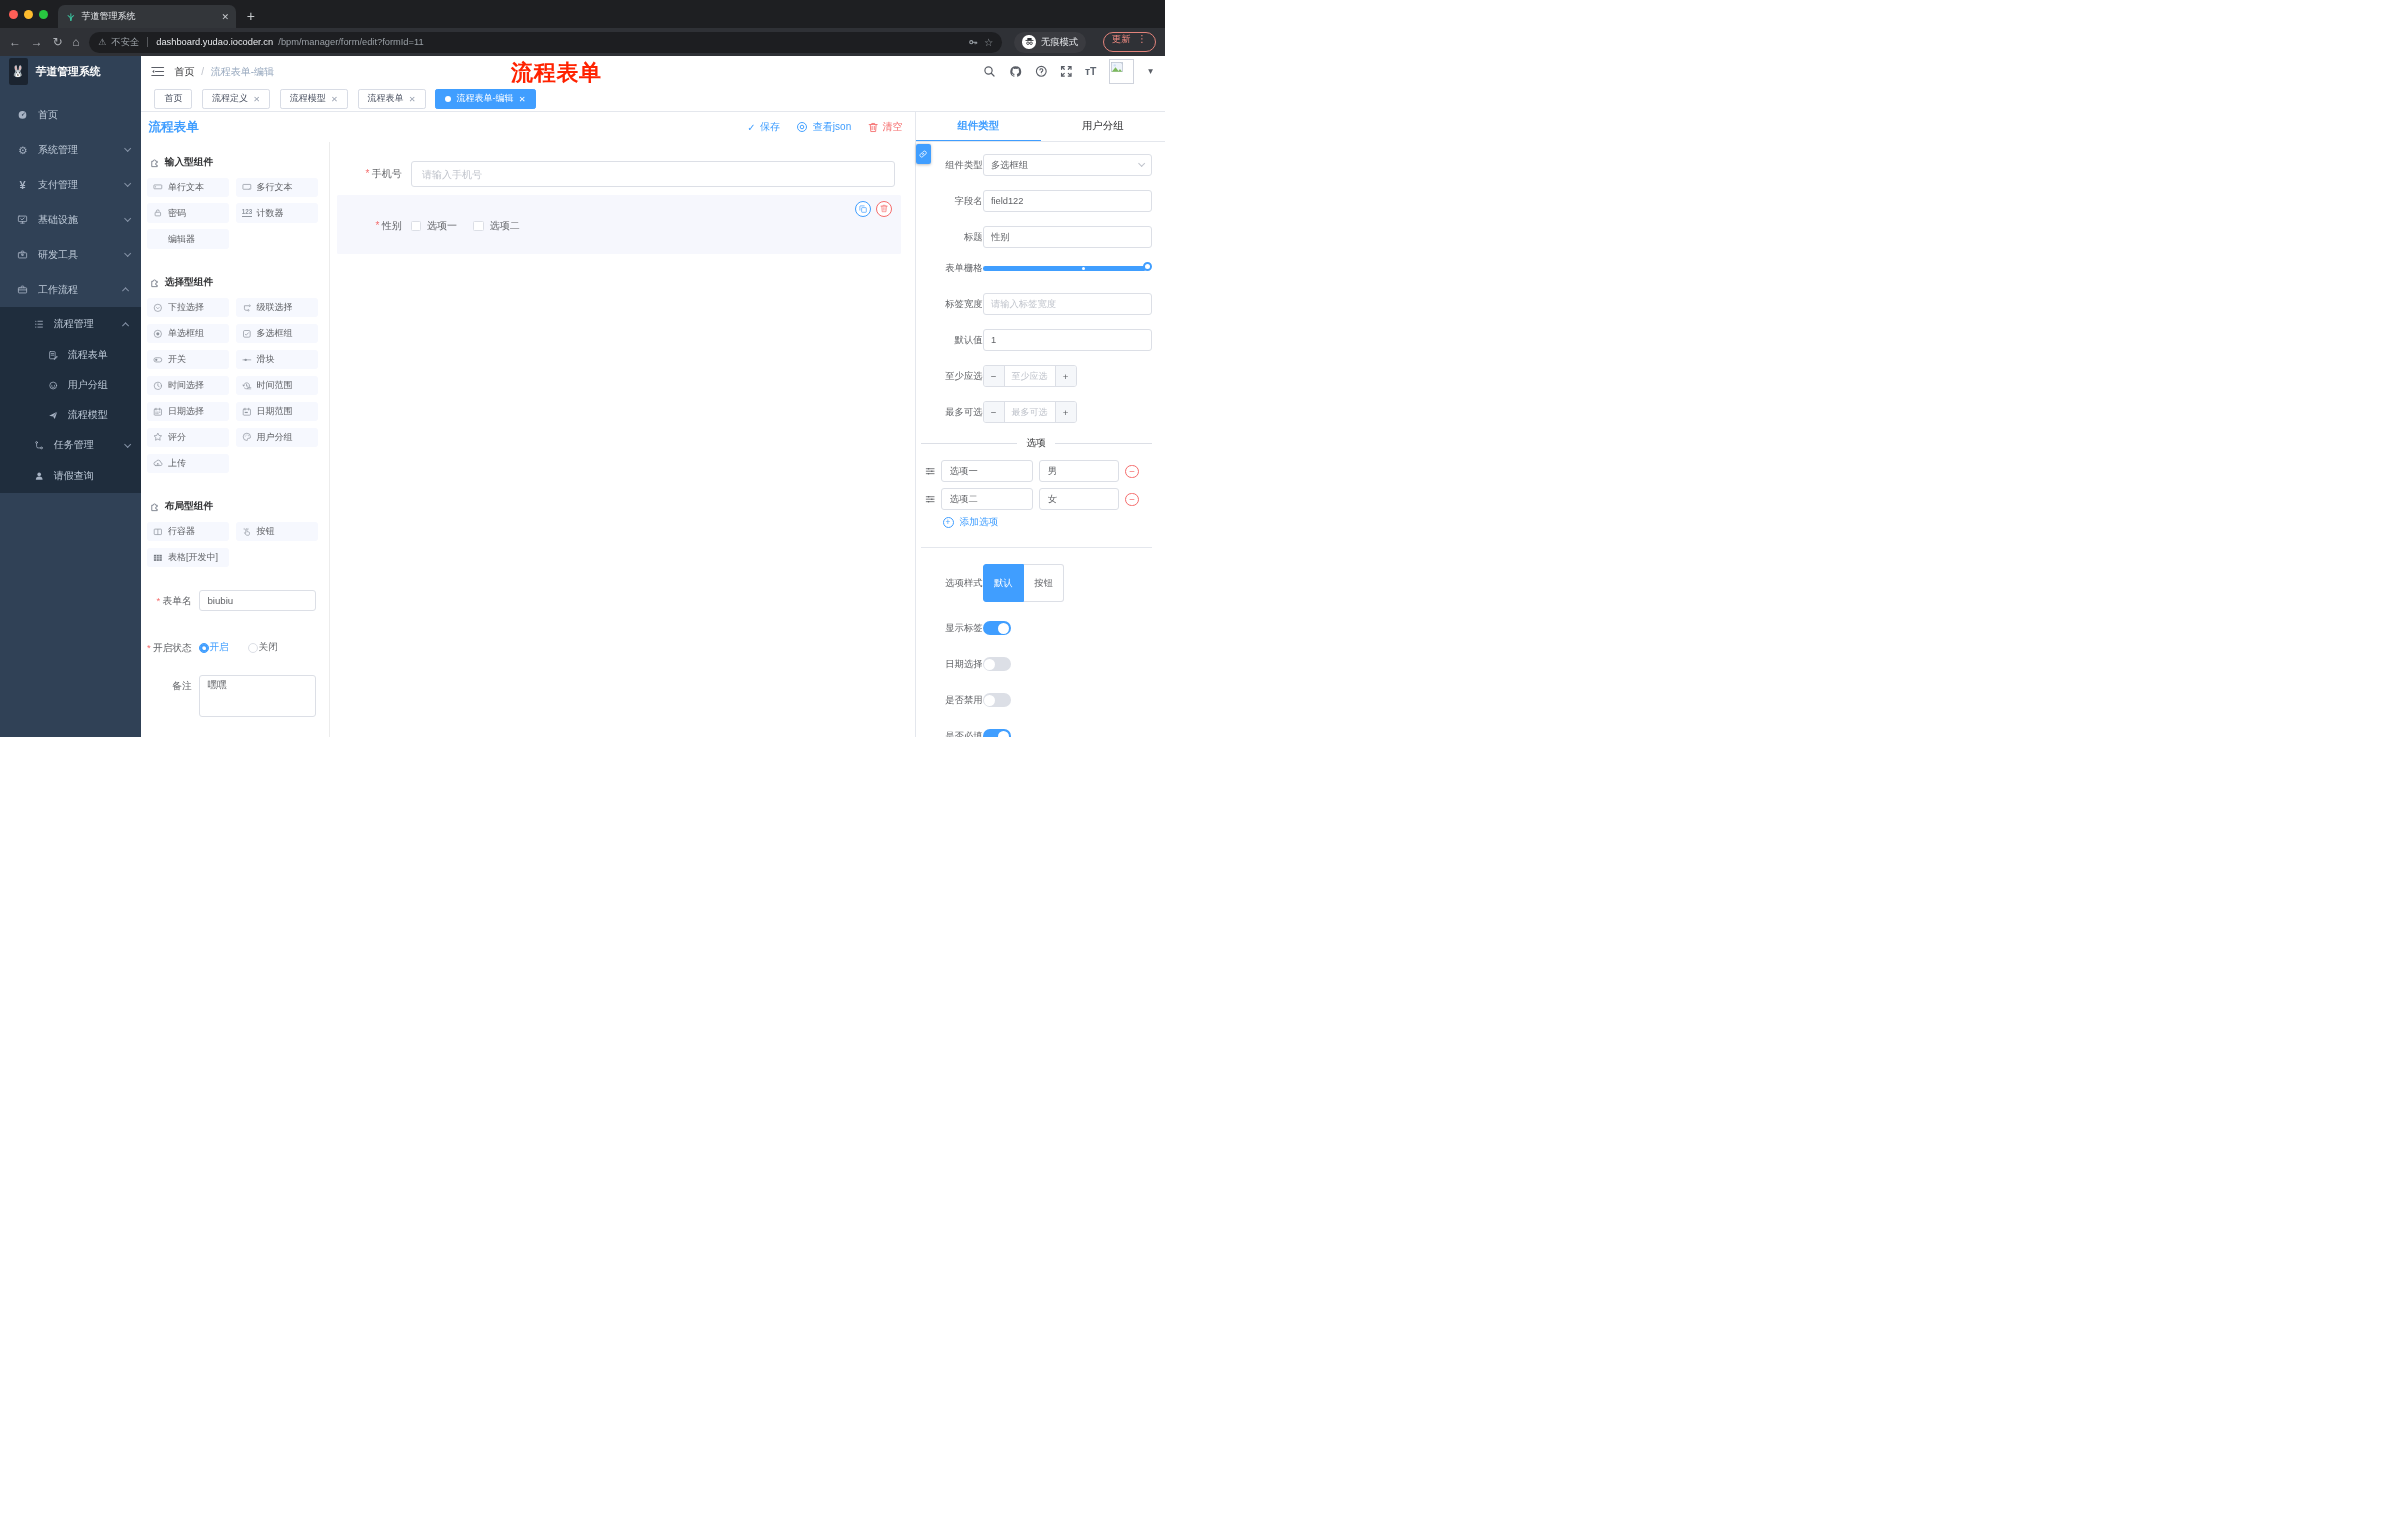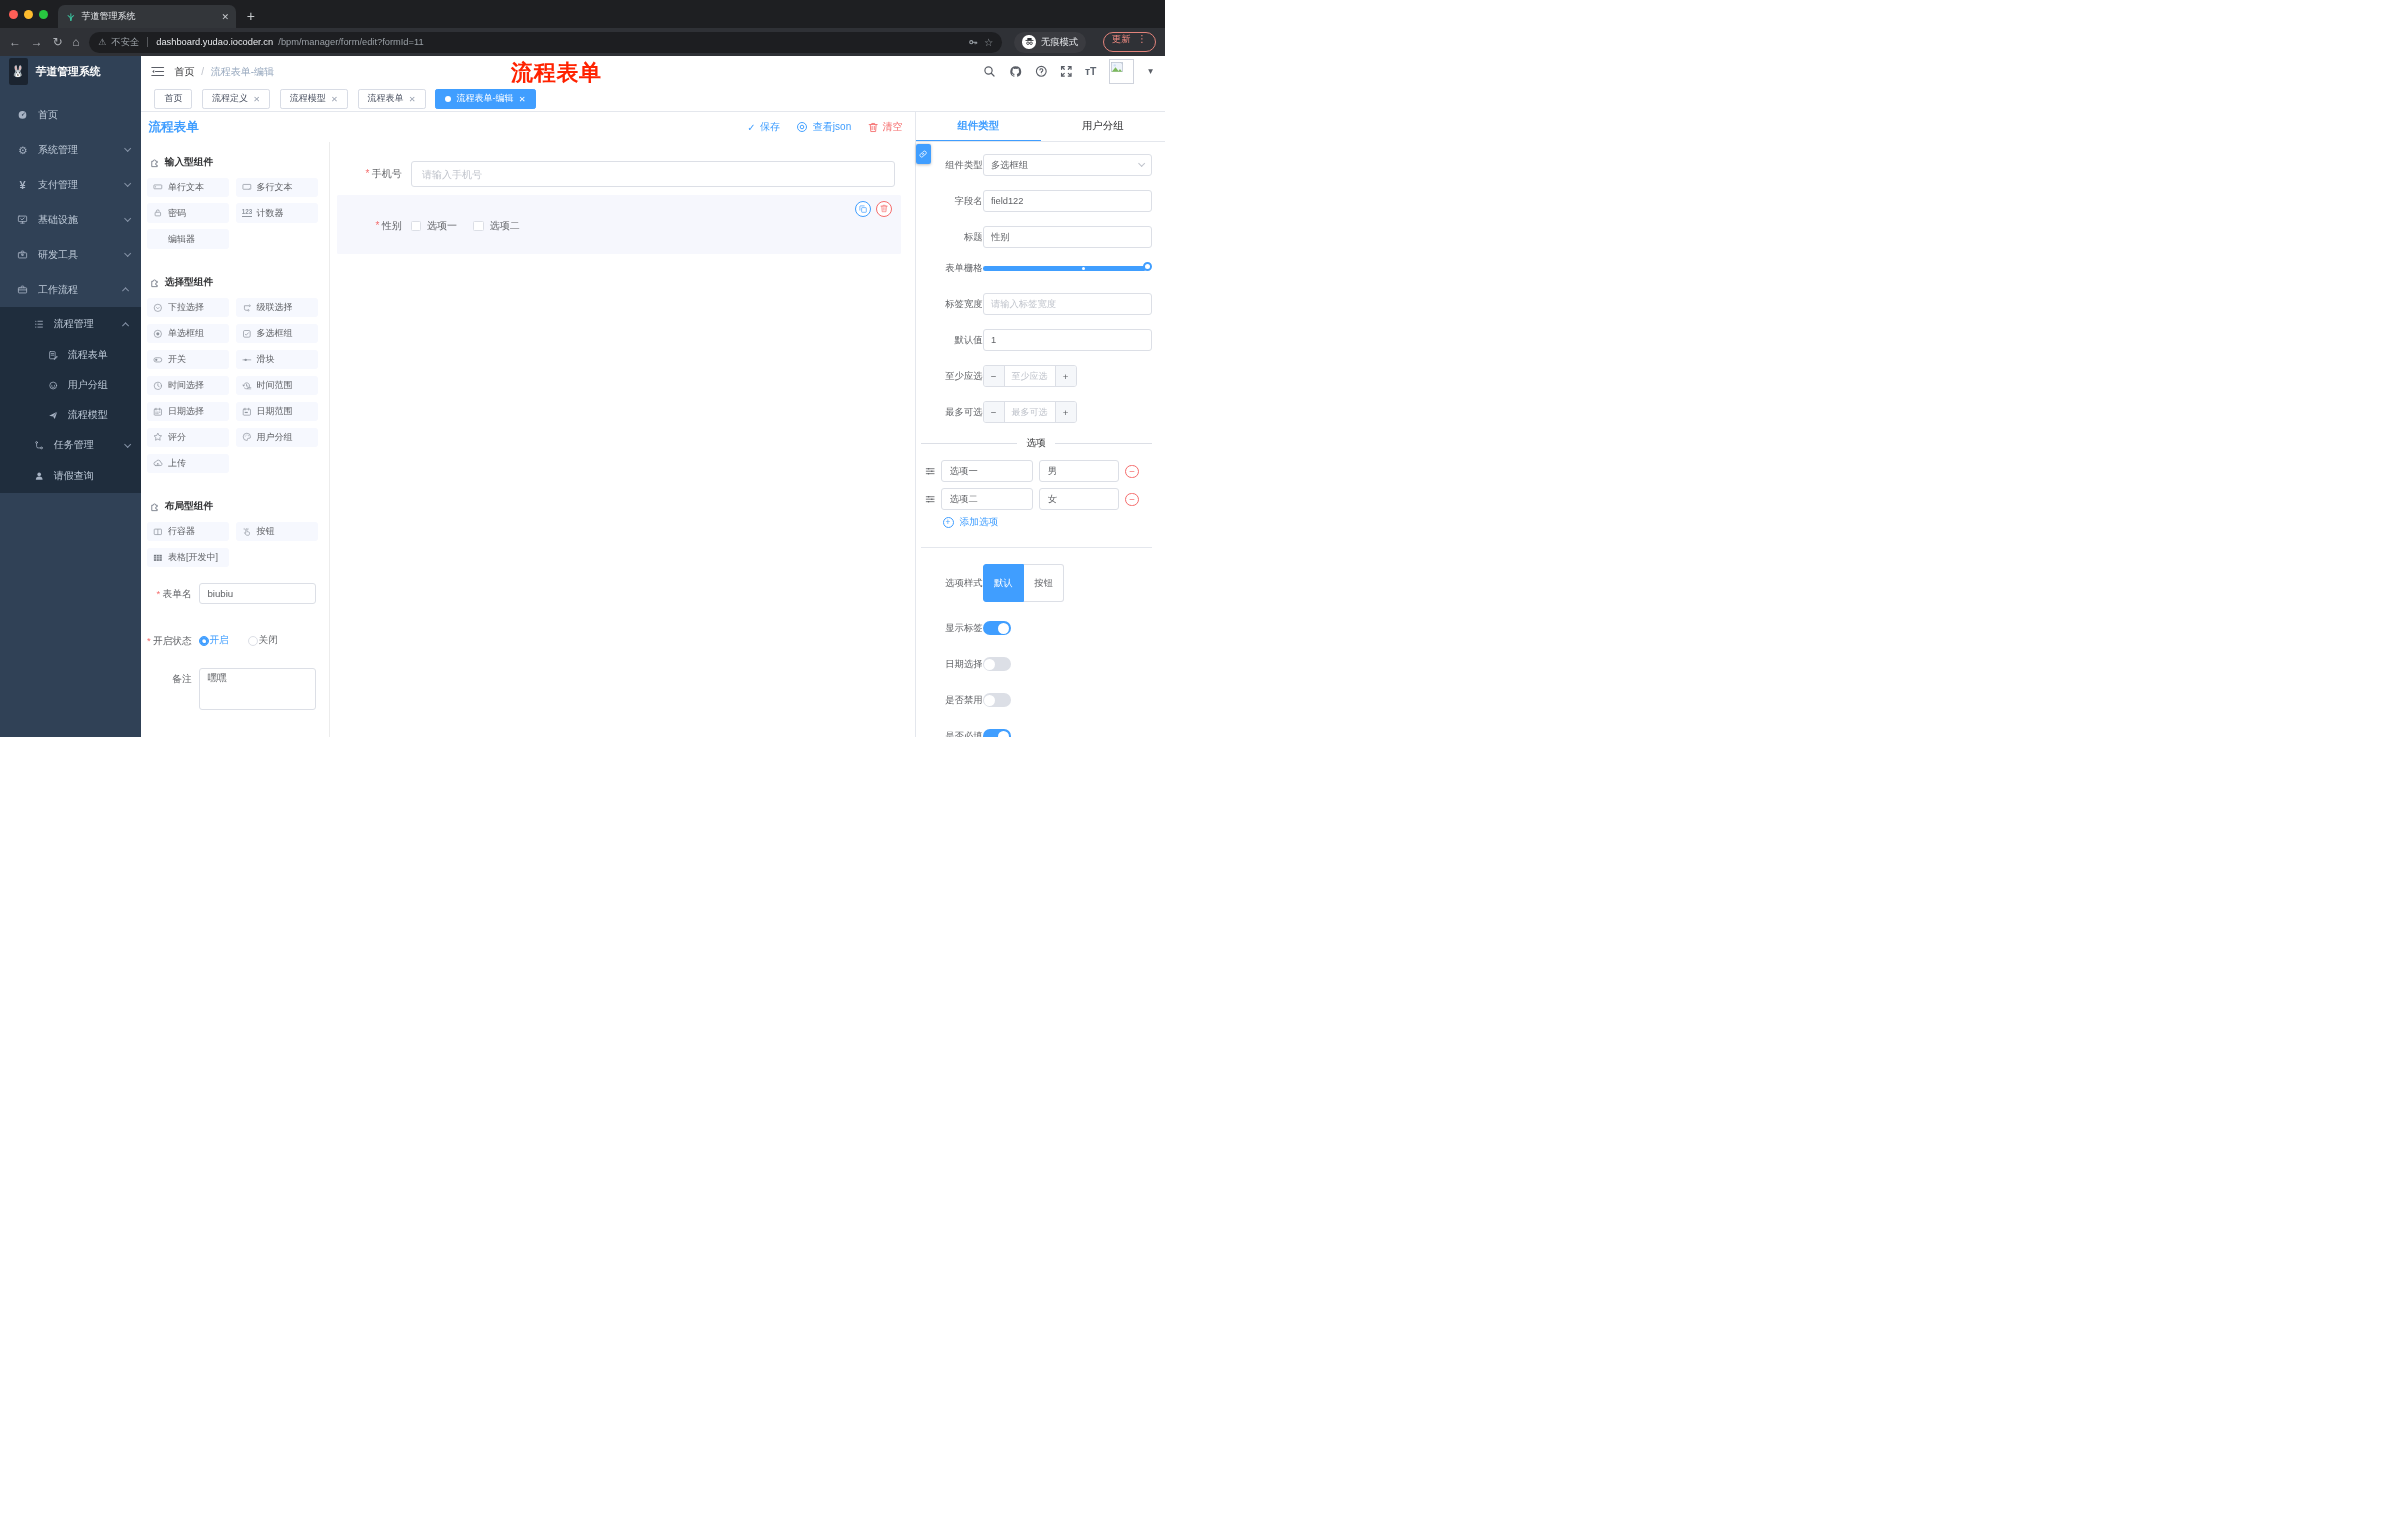--- a/index.html
+++ b/index.html
@@ -82,21 +82,21 @@
 
 .leftpanel{width:189px;border-right:0.7px solid #ececec;padding:9px 6.7px 0 6px;overflow:hidden;flex-shrink:0}
 .sec-h{display:flex;align-items:center;gap:5.2px;font-size:9.7px;font-weight:bold;color:#303133;margin:27px 0 9px 1.5px}
 .sec-h:first-child{margin-top:4.5px}
 .pz{color:#6b7280}
 .cgrid{display:flex;flex-wrap:wrap;gap:6.7px}
 .comp{width:82px;height:19.3px;background:#f6f8fe;border-radius:3px;display:flex;align-items:center;padding:0 6px;gap:4.5px;font-size:9px;color:#606266;cursor:grab;white-space:nowrap}
 .cic{width:10.4px;display:flex;justify-content:center;color:#8f959e;flex-shrink:0}
 .n123{font-size:6.3px;font-weight:bold;color:#8f959e;border-bottom:0.7px solid #8f959e;line-height:1.1}
 
-.metaform{margin-top:16px;font-size:9.7px;color:#606266}
+.metaform{margin-top:23px;font-size:9.7px;color:#606266}
 .mrow{display:flex;align-items:flex-start}
 .mrow.r1{margin-bottom:26px}
 .mrow.r2{margin-bottom:16.3px}
 .mlab{width:52px;text-align:right;padding-right:7.4px;line-height:21px;flex-shrink:0;white-space:nowrap}
 .req::before{content:"*";color:#f56c6c;margin-right:2.2px}
 .minput{width:117px;height:21px;border:0.7px solid #dcdfe6;border-radius:3px;padding:0 7.4px;font-size:9.7px;color:#606266;outline:none;font-family:inherit}
 .mtext{width:117px;height:42px;border:0.7px solid #dcdfe6;border-radius:3px;padding:3.7px 7.4px;font-size:9.7px;color:#606266;resize:none;outline:none;font-family:inherit}
 .radios{display:flex;align-items:center;gap:19.3px;height:21px}
 .radio{display:flex;align-items:center;gap:0}
 .rdot{width:10.4px;height:10.4px;border-radius:50%;border:0.7px solid #dcdfe6;background:#fff}

